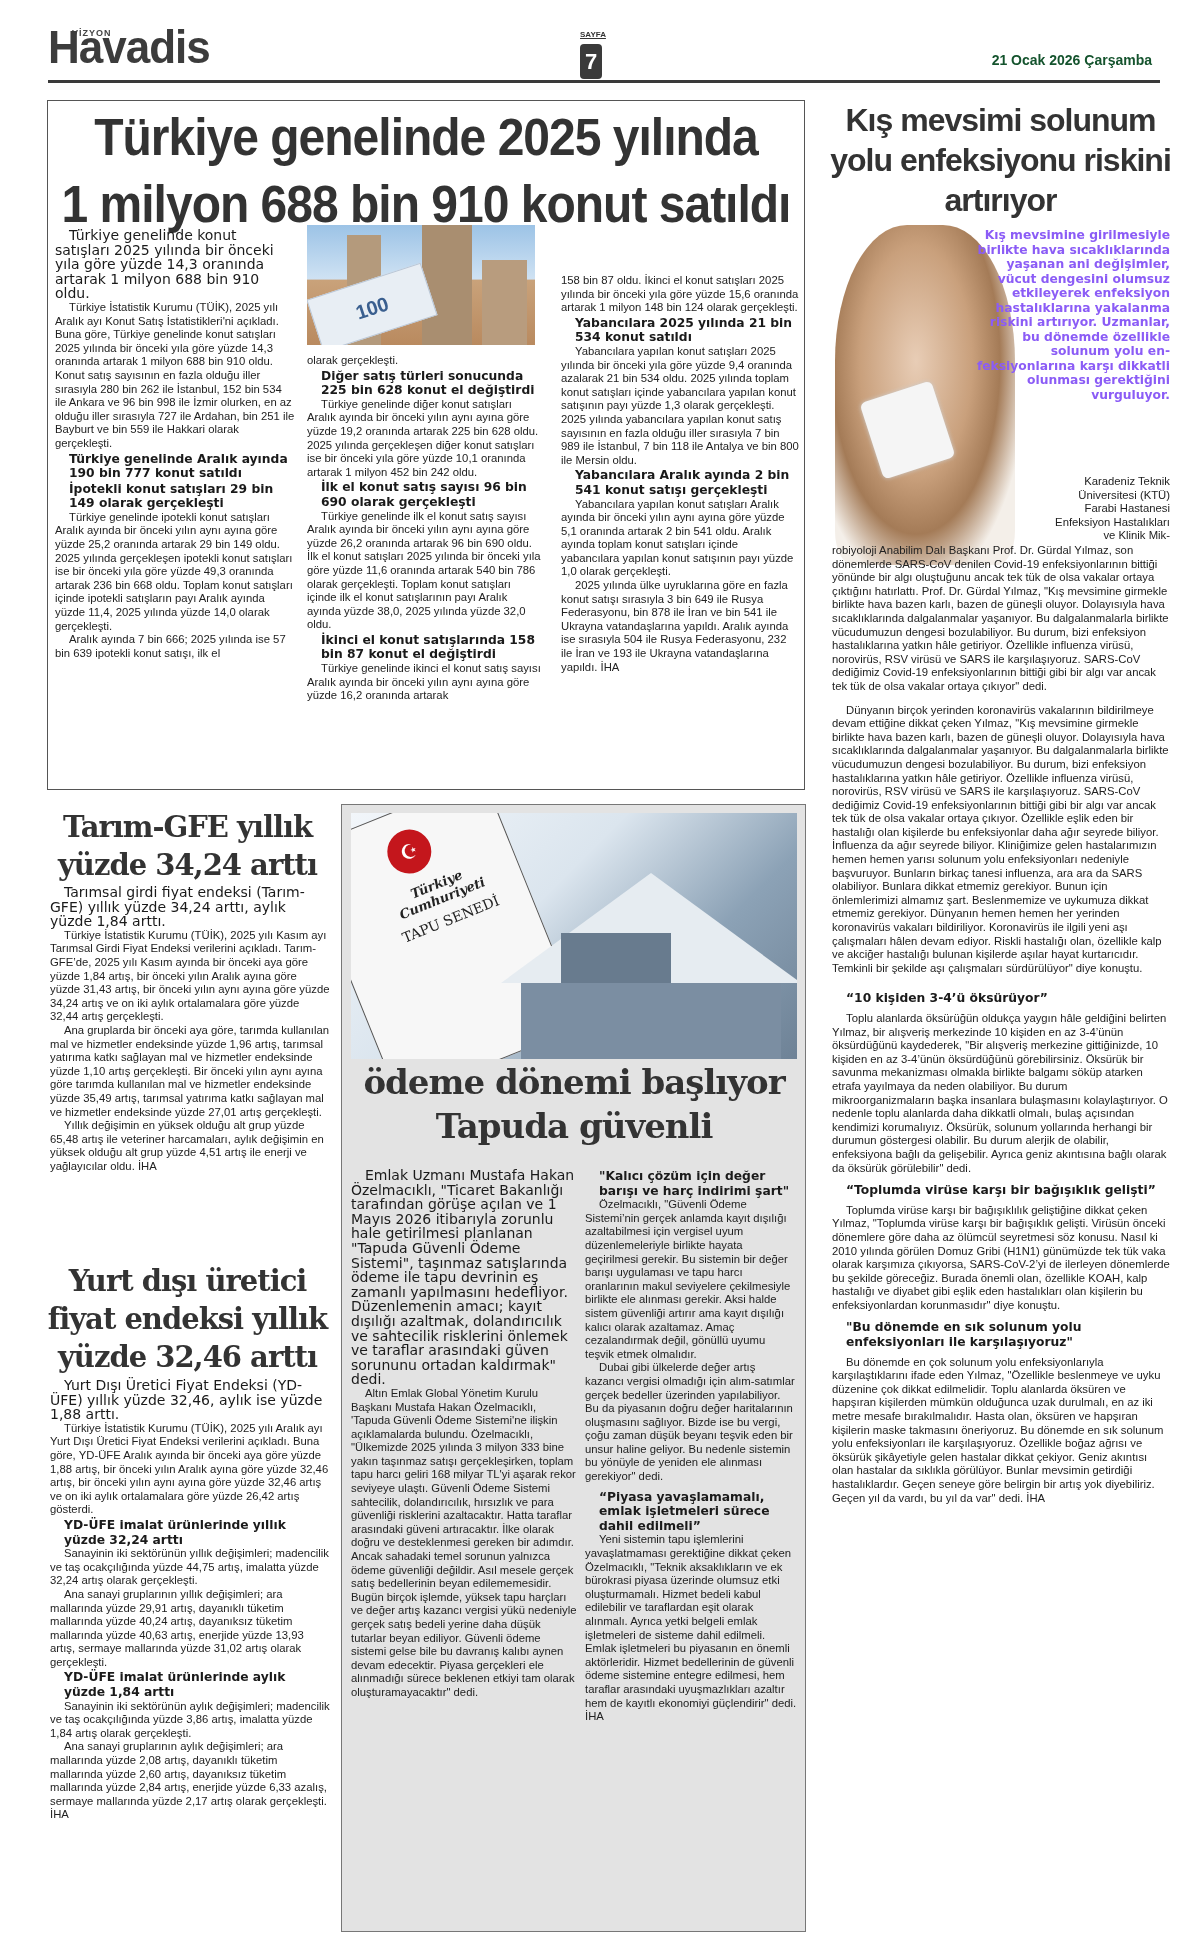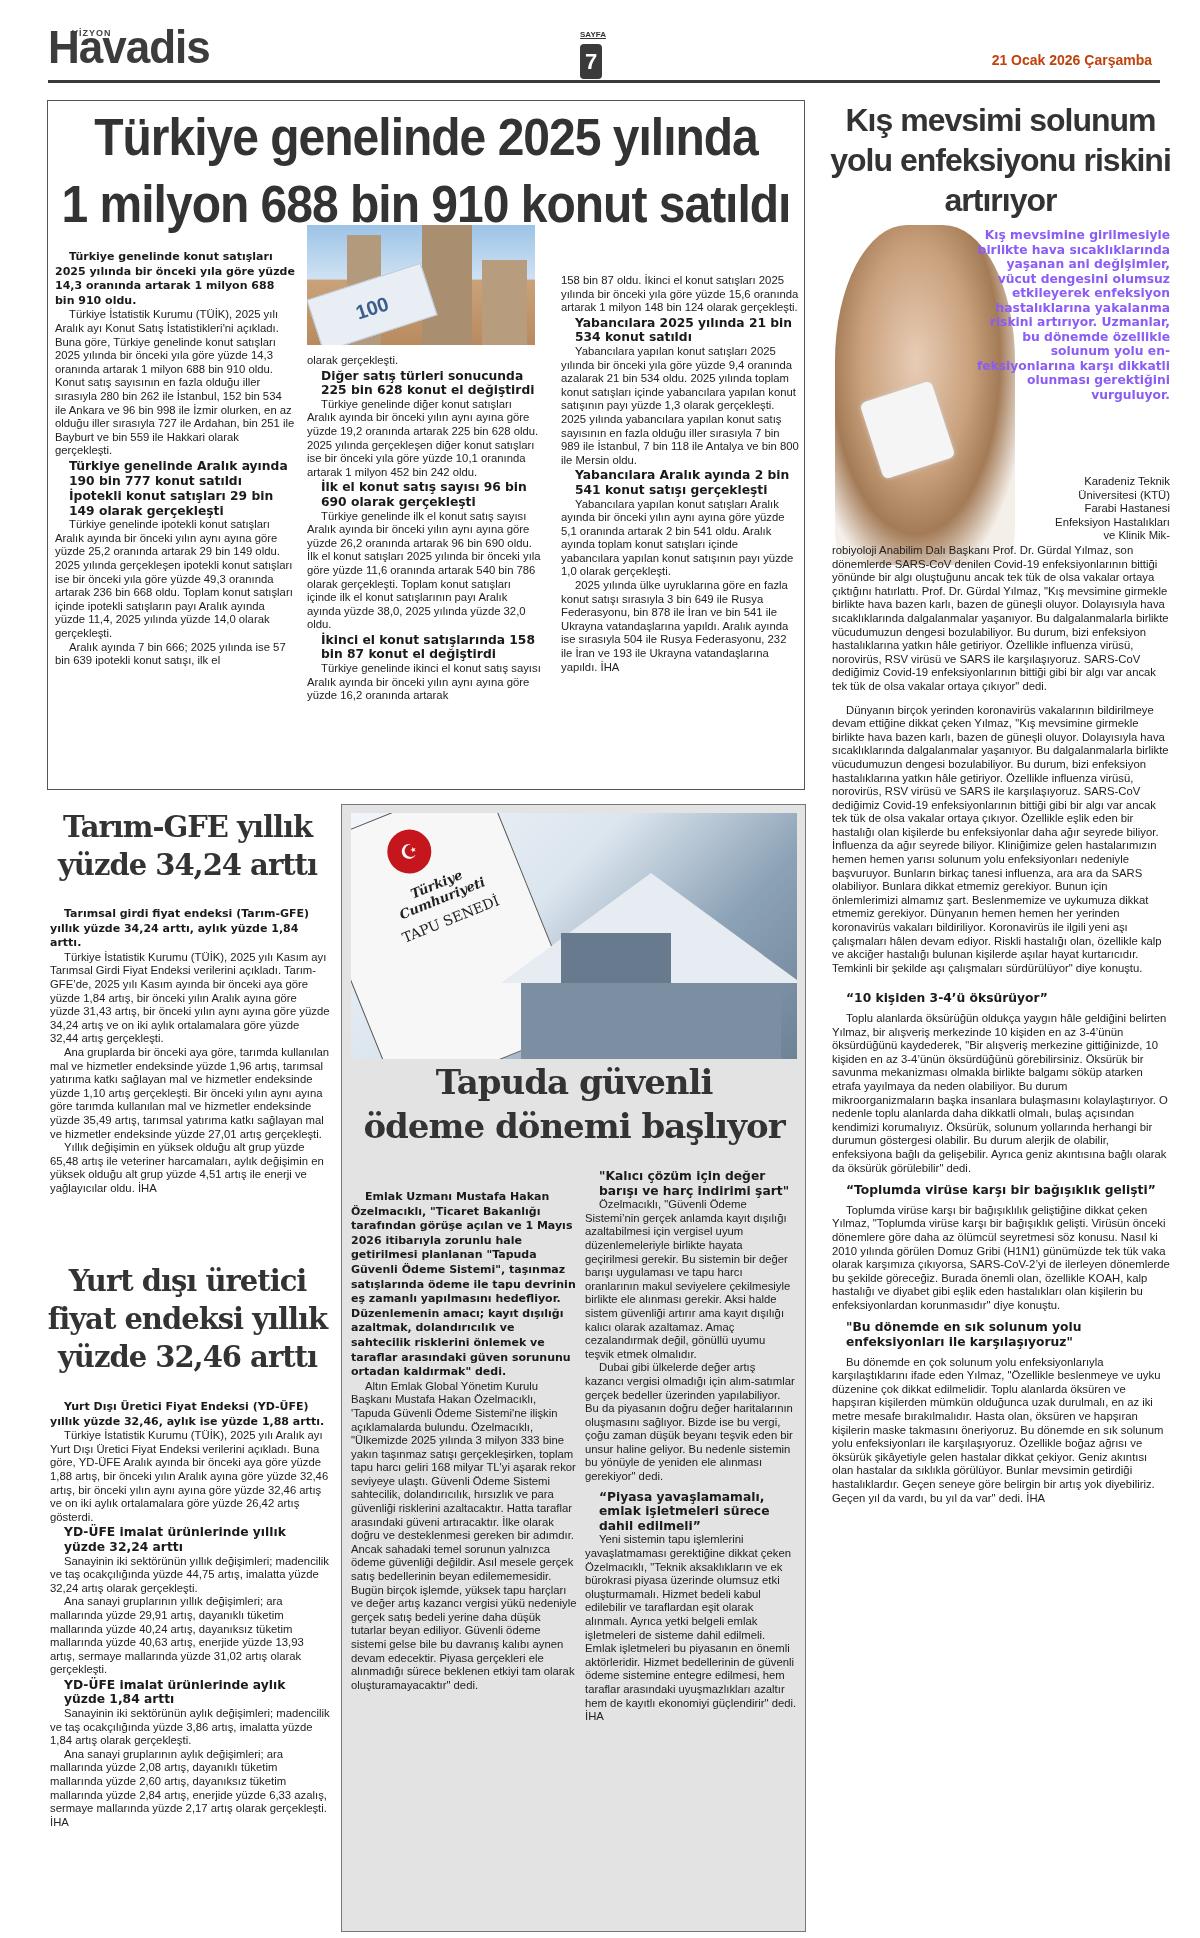--- a/index.html
+++ b/index.html
@@ -1,29 +1,29 @@
 <!DOCTYPE html>
 <html><head>
 <meta charset="utf-8">
 <style>
   * { box-sizing: border-box; margin: 0; padding: 0; }
   body { width: 1200px; height: 1938px; background: #ffffff; font-family: "Liberation Sans", sans-serif; color: #222; position: relative; overflow: hidden; }
   .abs { position: absolute; }
   p { font-size: 11.3px; line-height: 13.6px; text-indent: 14px; text-align: left; }
-  .lead { font-weight: bold; font-size: 11px; line-height: 14.6px; text-indent: 14px; color: #1a1a1a; font-family: "DejaVu Sans", sans-serif; margin-top: 22px; }
+  .lead { font-weight: normal; font-size: 14px; line-height: 14.6px; text-indent: 14px; color: #1a1a1a; font-family: "DejaVu Sans", sans-serif; }
   .sub { font-weight: bold; font-size: 12.3px; line-height: 14.6px; padding-left: 14px; color: #1a1a1a; font-family: "DejaVu Sans", sans-serif; margin-top: 1px; }
   .cond { font-family: "Liberation Sans", sans-serif; font-weight: bold; color: #333; transform-origin: center top; text-align: center; letter-spacing: -1px; }
   .slab { font-family: "DejaVu Serif", serif; font-weight: bold; color: #333; text-align: center; letter-spacing: -1px; }
 
   
   .logo-small { left: 72px; top: 28px; font-size: 9px; font-weight: bold; letter-spacing: 1px; color: #444; }
   .logo { left: 48px; top: 22px; font-size: 44px; font-weight: bold; color: #3c3c3c; letter-spacing: -1px; transform: scaleY(1.05); }
   .sayfa { left: 580px; top: 30px; font-size: 8px; font-weight: bold; color: #333; text-decoration: underline; }
   .pnum { left: 580px; top: 44px; width: 22px; height: 35px; background: #3a3a3a; color: #fff; border-radius: 4px; font-size: 22px; font-weight: bold; text-align: center; line-height: 35px; }
-  .date { right: 48px; top: 52px; font-size: 14px; font-weight: bold; color: #c2410c; }
+  .date { right: 48px; top: 52px; font-size: 14px; font-weight: bold; color: #14532d; }
   .rule { left: 48px; top: 80px; width: 1112px; height: 3px; background: #3a3a3a; }
 
   
   .box1 { left: 47px; top: 100px; width: 758px; height: 690px; border: 1.5px solid #555; }
   .h1 { left: 50px; top: 104px; width: 752px; font-size: 48px; line-height: 62px; transform: scaleY(1.08); }
   .col { width: 240px; }
   .img-money { left: 307px; top: 225px; width: 228px; height: 120px; background: linear-gradient(180deg,#9cc3e6 0%,#cfe2f3 45%,#c9a27a 46%,#b98a5f 100%); overflow: hidden; }
 
   
   .h2 { left: 828px; top: 100px; width: 345px; font-size: 32px; line-height: 40px; }
@@ -128,22 +128,22 @@
   <div style="position:absolute;left:-10px;top:-10px;width:200px;height:270px;background:#f7f7f7;border:1px solid #555;transform:rotate(-22deg);">
     <div style="position:absolute;left:80px;top:20px;width:44px;height:44px;border-radius:50%;background:#c4161c;color:#fff;text-align:center;line-height:44px;font-size:20px;">☪</div>
     <div style="position:absolute;left:40px;top:75px;width:150px;font-family:'DejaVu Serif',serif;font-style:italic;font-weight:bold;font-size:13px;text-align:center;color:#222;">Türkiye Cumhuriyeti</div>
     <div style="position:absolute;left:40px;top:112px;width:150px;font-family:'DejaVu Serif',serif;font-size:14px;text-align:center;color:#222;">TAPU SENEDİ</div>
   </div>
   <div style="position:absolute;left:150px;top:60px;width:0;height:0;border-left:150px solid transparent;border-right:150px solid transparent;border-bottom:110px solid #e6ecf1;"></div>
   <div style="position:absolute;left:170px;top:170px;width:260px;height:76px;background:#7b8ea2;"></div>
   <div style="position:absolute;left:210px;top:120px;width:110px;height:50px;background:#687b8e;"></div>
 </div>
 <div class="abs slab h3">
+  <div>ödeme dönemi başlıyor</div>
   <div>Tapuda güvenli</div>
-  <div>ödeme dönemi başlıyor</div>
 </div>
 <div class="abs" style="left:351px; top:1168px; width:226px;">
   <div class="lead">Emlak Uzmanı Mustafa Hakan Özelmacıklı, "Ticaret Bakanlığı tarafından görüşe açılan ve 1 Mayıs 2026 itibarıyla zorunlu hale getirilmesi planlanan "Tapuda Güvenli Ödeme Sistemi", taşınmaz satışlarında ödeme ile tapu devrinin eş zamanlı yapılmasını hedefliyor. Düzenlemenin amacı; kayıt dışılığı azaltmak, dolandırıcılık ve sahtecilik risklerini önlemek ve taraflar arasındaki güven sorununu ortadan kaldırmak" dedi.</div>
   <p>Altın Emlak Global Yönetim Kurulu Başkanı Mustafa Hakan Özelmacıklı, 'Tapuda Güvenli Ödeme Sistemi'ne ilişkin açıklamalarda bulundu. Özelmacıklı, "Ülkemizde 2025 yılında 3 milyon 333 bine yakın taşınmaz satışı gerçekleşirken, toplam tapu harcı geliri 168 milyar TL'yi aşarak rekor seviyeye ulaştı. Güvenli Ödeme Sistemi sahtecilik, dolandırıcılık, hırsızlık ve para güvenliği risklerini azaltacaktır. Hatta taraflar arasındaki güveni artıracaktır. İlke olarak doğru ve desteklenmesi gereken bir adımdır. Ancak sahadaki temel sorunun yalnızca ödeme güvenliği değildir. Asıl mesele gerçek satış bedellerinin beyan edilememesidir. Bugün birçok işlemde, yüksek tapu harçları ve değer artış kazancı vergisi yükü nedeniyle gerçek satış bedeli yerine daha düşük tutarlar beyan ediliyor. Güvenli ödeme sistemi gelse bile bu davranış kalıbı aynen devam edecektir. Piyasa gerçekleri ele alınmadığı sürece beklenen etkiyi tam olarak oluşturamayacaktır" dedi.</p>
 </div>
 <div class="abs" style="left:585px; top:1168px; width:212px;">
   <div class="sub">"Kalıcı çözüm için değer barışı ve harç indirimi şart"</div>
   <p>Özelmacıklı, "Güvenli Ödeme Sistemi’nin gerçek anlamda kayıt dışılığı azaltabilmesi için vergisel uyum düzenlemeleriyle birlikte hayata geçirilmesi gerekir. Bu sistemin bir değer barışı uygulaması ve tapu harcı oranlarının makul seviyelere çekilmesiyle birlikte ele alınması gerekir. Aksi halde sistem güvenliği artırır ama kayıt dışılığı kalıcı olarak azaltamaz. Amaç cezalandırmak değil, gönüllü uyumu teşvik etmek olmalıdır.</p>
   <p>Dubai gibi ülkelerde değer artış kazancı vergisi olmadığı için alım-satımlar gerçek bedeller üzerinden yapılabiliyor. Bu da piyasanın doğru değer haritalarının oluşmasını sağlıyor. Bizde ise bu vergi, çoğu zaman düşük beyanı teşvik eden bir unsur haline geliyor. Bu nedenle sistemin bu yönüyle de yeniden ele alınması gerekiyor" dedi.</p>
   <div class="sub" style="margin-top:6px">“Piyasa yavaşlamamalı, emlak işletmeleri sürece dahil edilmeli”</div>

